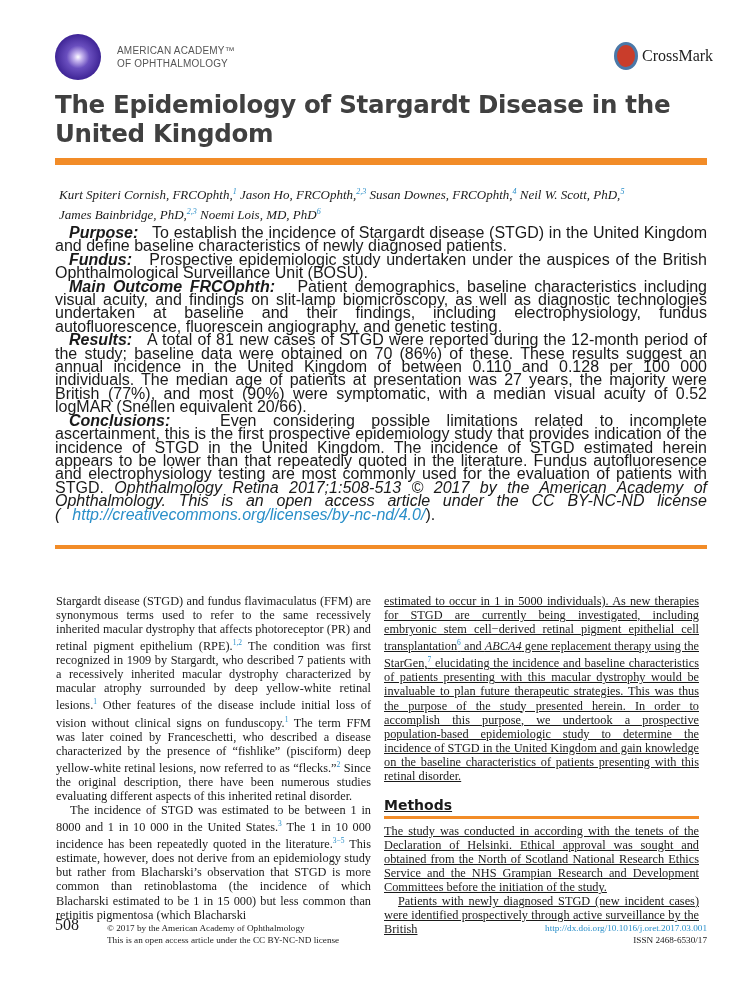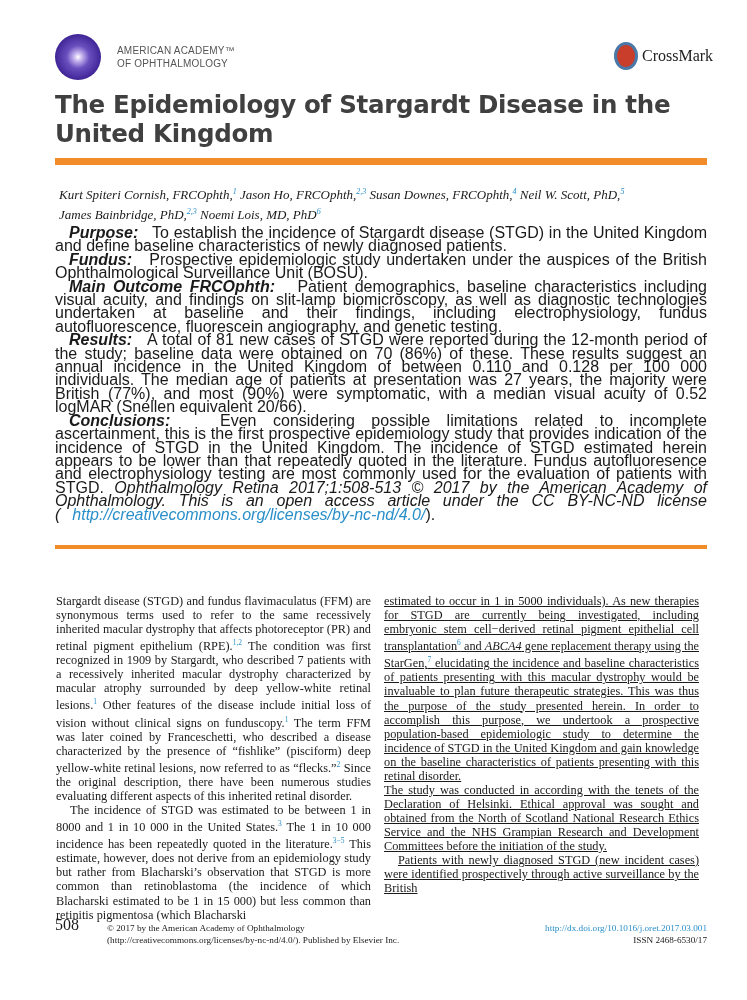--- a/index.html
+++ b/index.html
@@ -72,27 +72,28 @@
 </div>
 <div class="rule bottom"></div>
 
 <div class="col col-left">
   <p><span>Stargardt disease (STGD) and fundus flavimaculatus (FFM) are synonymous terms used to refer to the same recessively inherited macular dystrophy that affects photoreceptor (PR) and retinal pigment epithelium (RPE).</span><sup>1,2</sup><span> The condition was first recognized in 1909 by Stargardt, who described 7 patients with a recessively inherited macular dystrophy characterized by macular atrophy surrounded by deep yellow-white retinal lesions.</span><sup>1</sup><span> Other features of the disease include initial loss of vision without clinical signs on funduscopy.</span><sup>1</sup><span> The term FFM was later coined by Franceschetti, who described a disease characterized by the presence of “fishlike” (pisciform) deep yellow-white retinal lesions, now referred to as “flecks.”</span><sup>2</sup><span> Since the original description, there have been numerous studies evaluating different aspects of this inherited retinal disorder.</span></p>
   <p class="ind"><span>The incidence of STGD was estimated to be between 1 in 8000 and 1 in 10 000 in the United States.</span><sup>3</sup><span> The 1 in 10 000 incidence has been repeatedly quoted in the literature.</span><sup>3−5</sup><span> This estimate, however, does not derive from an epidemiology study but rather from Blacharski’s observation that STGD is more common than retinoblastoma (the incidence of which Blacharski estimated to be 1 in 15 000) but less common than retinitis pigmentosa (which Blacharski</span></p>
 </div>
 
 <div class="col col-right">
   <p><span>estimated to occur in 1 in 5000 individuals). As new therapies for STGD are currently being investigated, including embryonic stem cell−derived retinal pigment epithelial cell transplantation</span><sup>6</sup><span> and </span><i>ABCA4</i><span> gene replacement therapy using the StarGen,</span><sup>7</sup><span> elucidating the incidence and baseline characteristics of patients presenting with this macular dystrophy would be invaluable to plan future therapeutic strategies. This was thus the purpose of the study presented herein. In order to accomplish this purpose, we undertook a prospective population-based epidemiologic study to determine the incidence of STGD in the United Kingdom and gain knowledge on the baseline characteristics of patients presenting with this retinal disorder.</span></p>
+  <div class="sec-head">Methods</div>
   <p>The study was conducted in according with the tenets of the Declaration of Helsinki. Ethical approval was sought and obtained from the North of Scotland National Research Ethics Service and the NHS Grampian Research and Development Committees before the initiation of the study.</p>
   <p class="ind">Patients with newly diagnosed STGD (new incident cases) were identified prospectively through active surveillance by the British</p>
 </div>
 
 <div class="footer">
   <div class="page-num">508</div>
   <div class="foot-left">
     <div>© 2017 by the American Academy of Ophthalmology</div>
-    <div>(http://creativecommons.org/licenses/by-nc-nd/4.0/). Published by Elsevier Inc.</div>
+    <div>This is an open access article under the CC BY-NC-ND license</div>
   </div>
   <div class="foot-right">
     <div class="blue">http://dx.doi.org/10.1016/j.oret.2017.03.001</div>
     <div>ISSN 2468-6530/17</div>
   </div>
 </div>
 
 </body></html>

